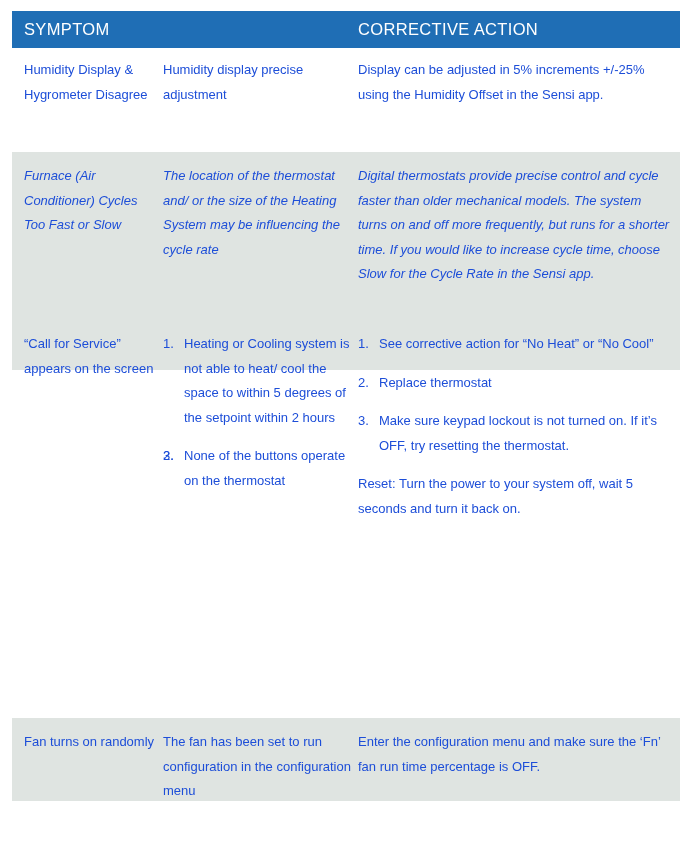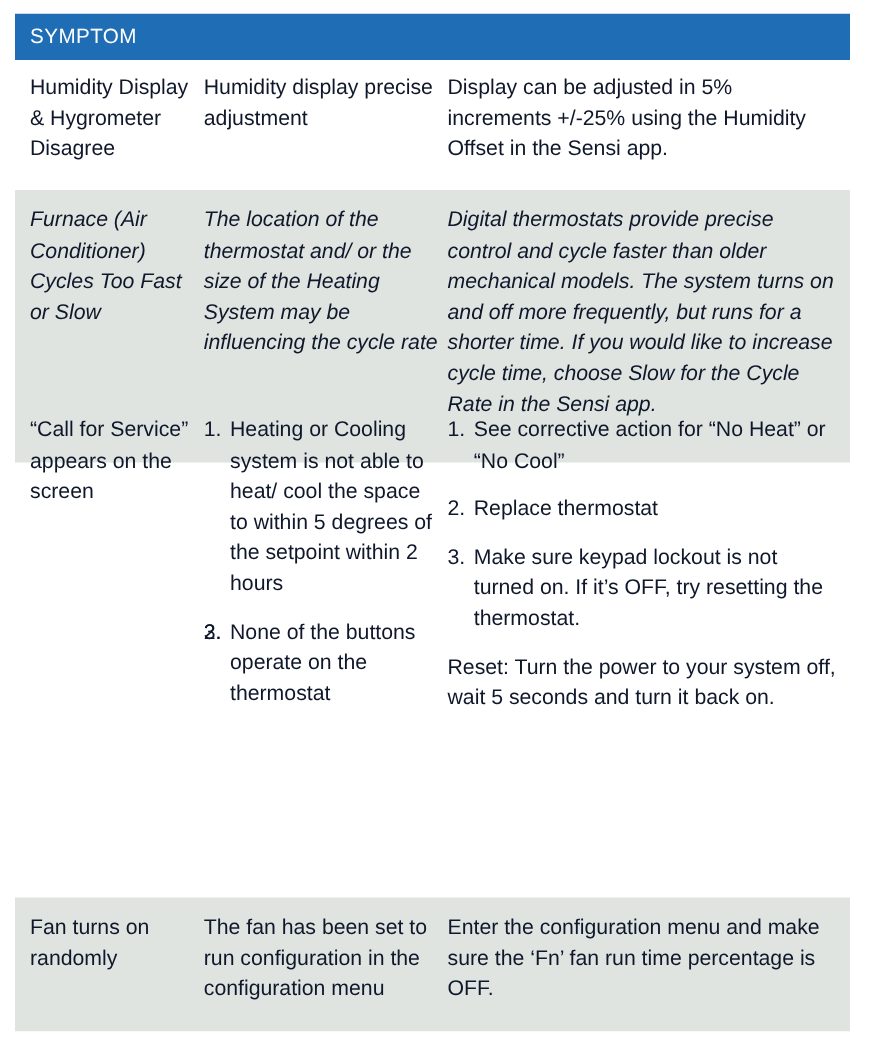--- a/index.html
+++ b/index.html
@@ -54,23 +54,23 @@
   }
   .row.shaded { background: #dfe4e1; }
 
   .cells {
     position: relative;
     height: 100%;
   }
   .cell {
     position: absolute;
     box-sizing: border-box;
-    font-size: 17px;
+    font-size: 13px;
     line-height: 24.6px;
-    color: #0f172a;
+    color: #1d4ed8;
   }
   .cell.c1 { left: 12px;  width: 138px; }
   .cell.c2 { left: 151px; width: 190px; }
   .cell.c3 { left: 346px; width: 312px; }
 
   .cell p {
     margin: 0;
   }
 
   
@@ -88,32 +88,33 @@
   ol.num > li > .marker {
     position: absolute;
     left: 0;
     top: 0;
   }
 
   
   #row-1 { top: 52px;  height: 100px; }
   #row-2 { top: 152px; height: 218px; padding-top: 12px; font-style: italic; }
   #row-3 { top: 326px; height: 392px; }
-  #row-4 { top: 718px; height: 107px; padding-top: 12px; }
+  #row-4 { top: 718px; height: 83px; padding-top: 12px; }
 
   #row-1 .cells { padding-top: 6px; }
   #row-3 .cells { padding-top: 6px; }
 </style>
 </head>
 <body>
 
 <div class="table-wrap">
 
   <div class="thead">
     <span class="th c1">SYMPTOM</span>
+    <span class="th c3">CORRECTIVE ACTION</span>
   </div>
 
   <div class="row" id="row-1">
     <div class="cells">
       <div class="cell c1">
         <p>Humidity Display &amp; Hygrometer Disagree</p>
       </div>
       <div class="cell c2">
         <p>Humidity display precise adjustment</p>
       </div>

